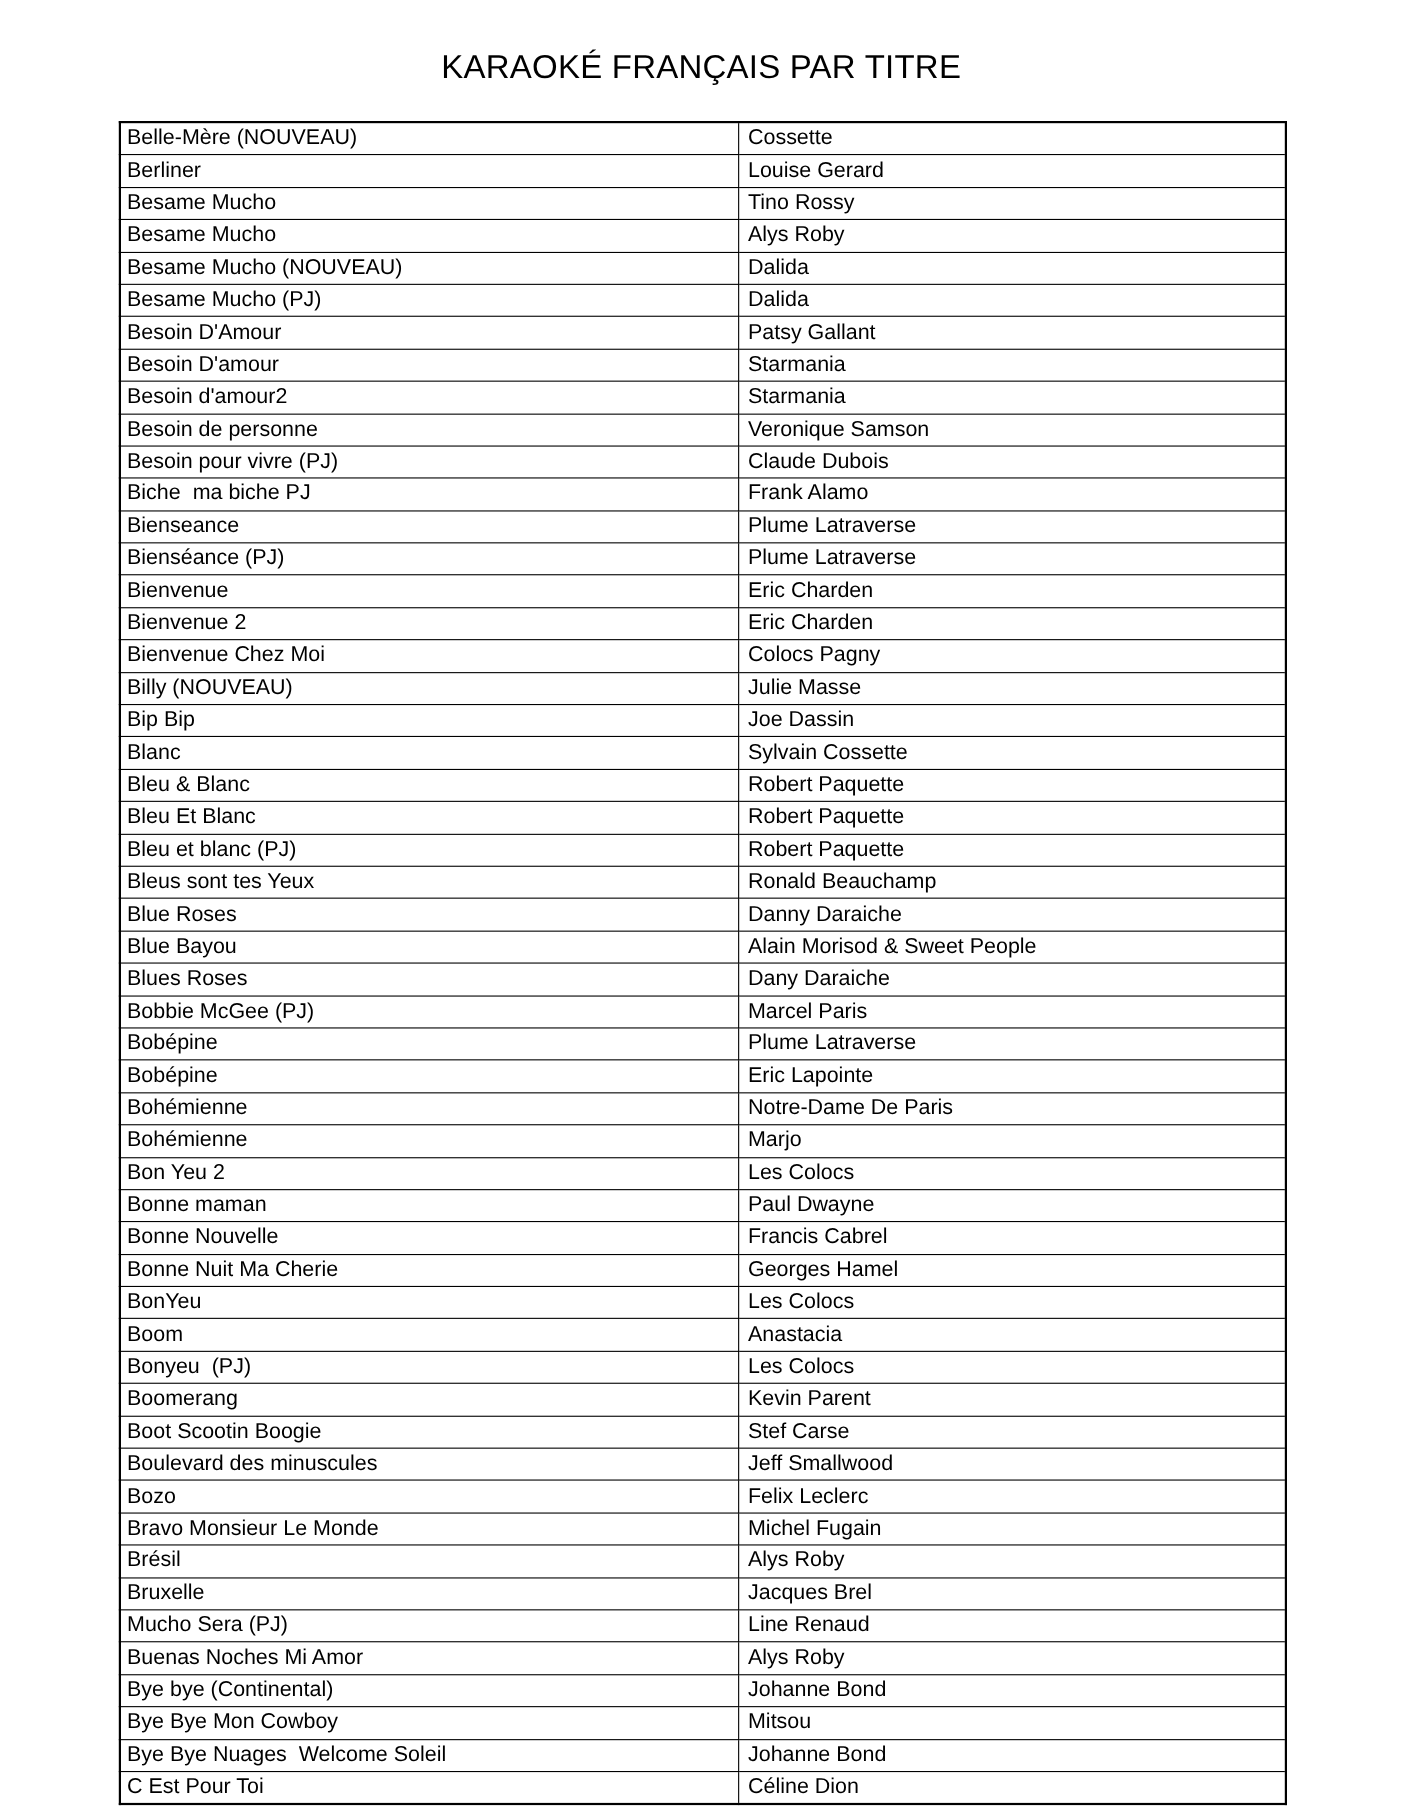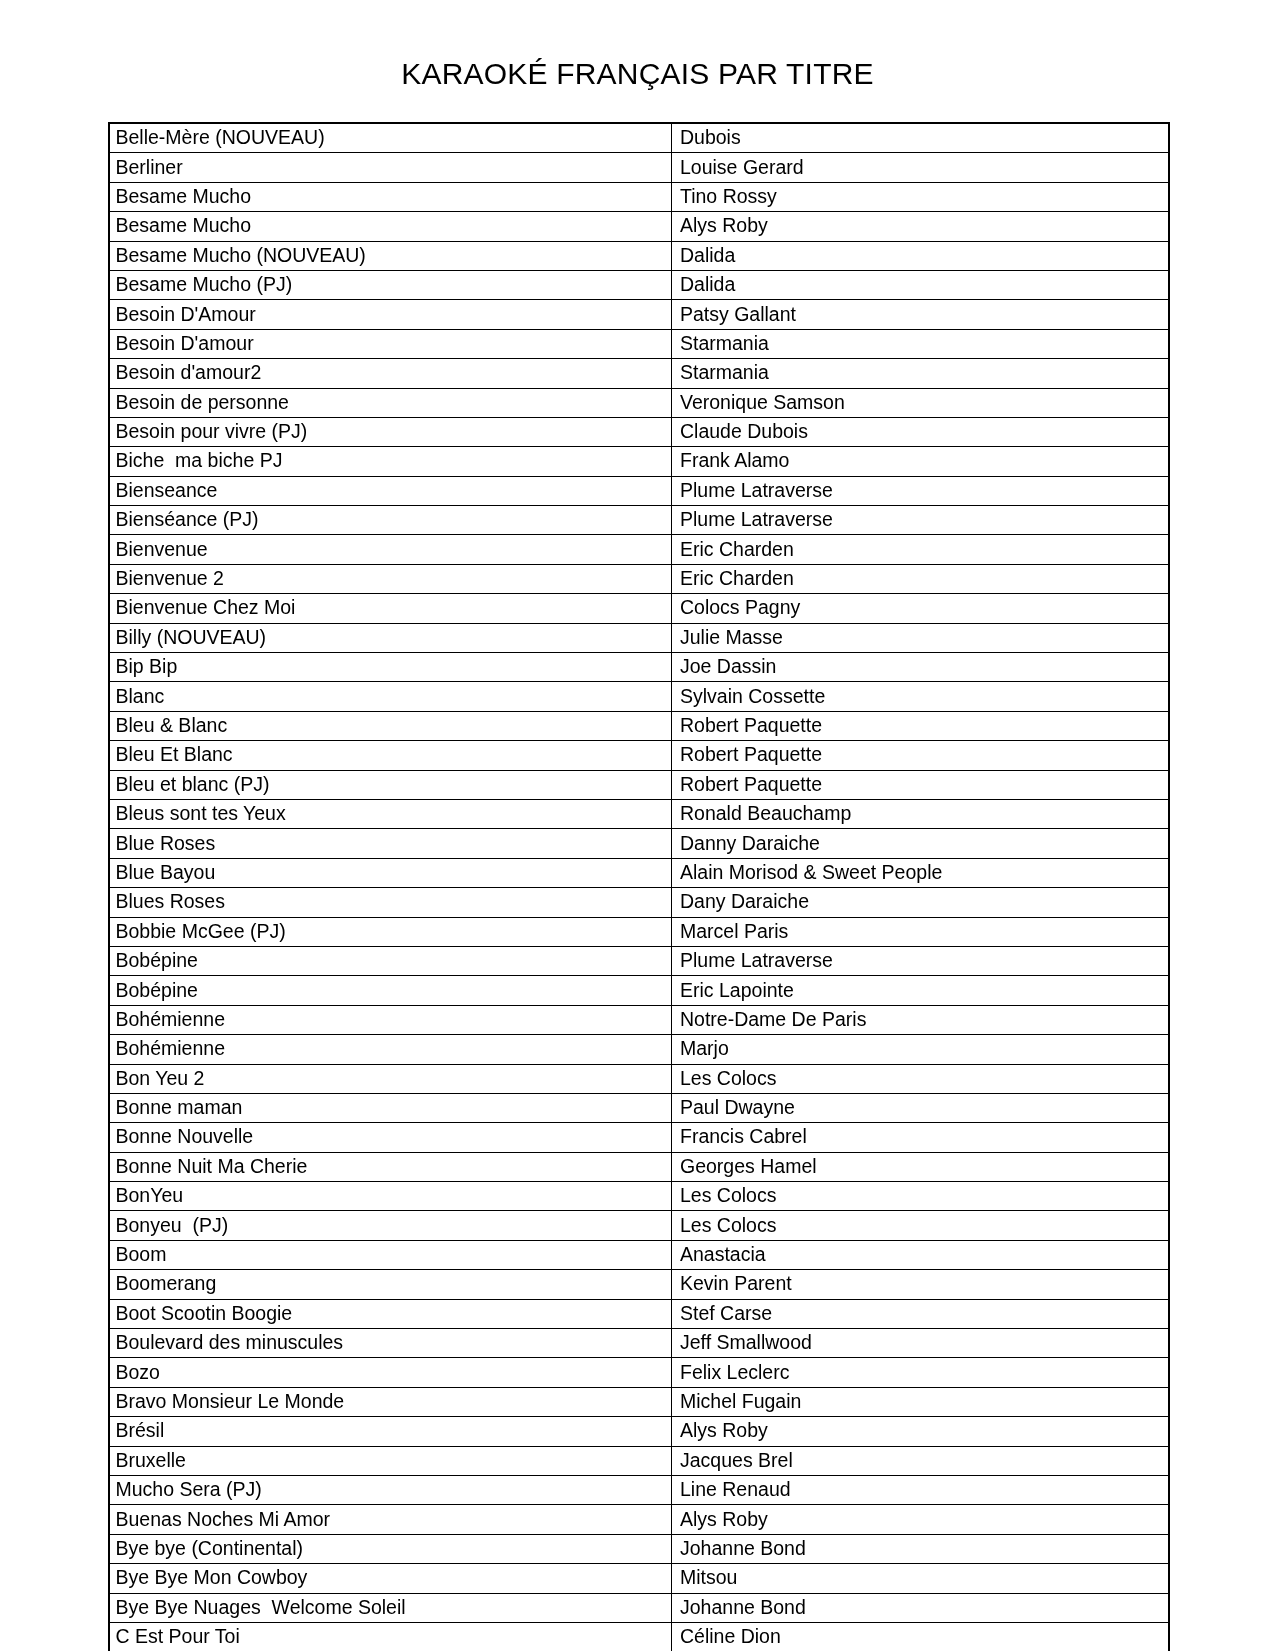--- a/index.html
+++ b/index.html
@@ -12,21 +12,21 @@
     height: 1651px;
     font-family: "Liberation Sans", sans-serif;
     color: #000000;
     position: relative;
     overflow: hidden;
   }
   .page {
     width: 1275px;
     height: 1464px;
     box-sizing: border-box;
-    padding: 12px;
+    padding: 0;
     position: relative;
   }
   .doc-title {
     text-align: center;
     font-size: 30px;
     font-weight: normal;
     letter-spacing: 0.2px;
     margin: 0;
     padding-top: 44px;
     padding-bottom: 0;
@@ -70,21 +70,21 @@
 
   <div class="table-wrap">
     <table class="song-table">
       <colgroup>
         <col class="c-title">
         <col class="c-artist">
       </colgroup>
       <tbody id="song-table-body">
           <tr>
             <td class="title">Belle-Mère (NOUVEAU)</td>
-            <td class="artist">Dubois</td>
+            <td class="artist">Cossette</td>
           </tr>
           <tr>
             <td class="title">Berliner</td>
             <td class="artist">Louise Gerard</td>
           </tr>
           <tr>
             <td class="title">Besame Mucho</td>
             <td class="artist">Tino Rossy</td>
           </tr>
           <tr>
@@ -217,26 +217,26 @@
           </tr>
           <tr>
             <td class="title">Bonne Nuit Ma Cherie</td>
             <td class="artist">Georges Hamel</td>
           </tr>
           <tr>
             <td class="title">BonYeu</td>
             <td class="artist">Les Colocs</td>
           </tr>
           <tr>
+            <td class="title">Boom</td>
+            <td class="artist">Anastacia</td>
+          </tr>
+          <tr>
             <td class="title">Bonyeu  (PJ)</td>
             <td class="artist">Les Colocs</td>
-          </tr>
-          <tr>
-            <td class="title">Boom</td>
-            <td class="artist">Anastacia</td>
           </tr>
           <tr>
             <td class="title">Boomerang</td>
             <td class="artist">Kevin Parent</td>
           </tr>
           <tr>
             <td class="title">Boot Scootin Boogie</td>
             <td class="artist">Stef Carse</td>
           </tr>
           <tr>

